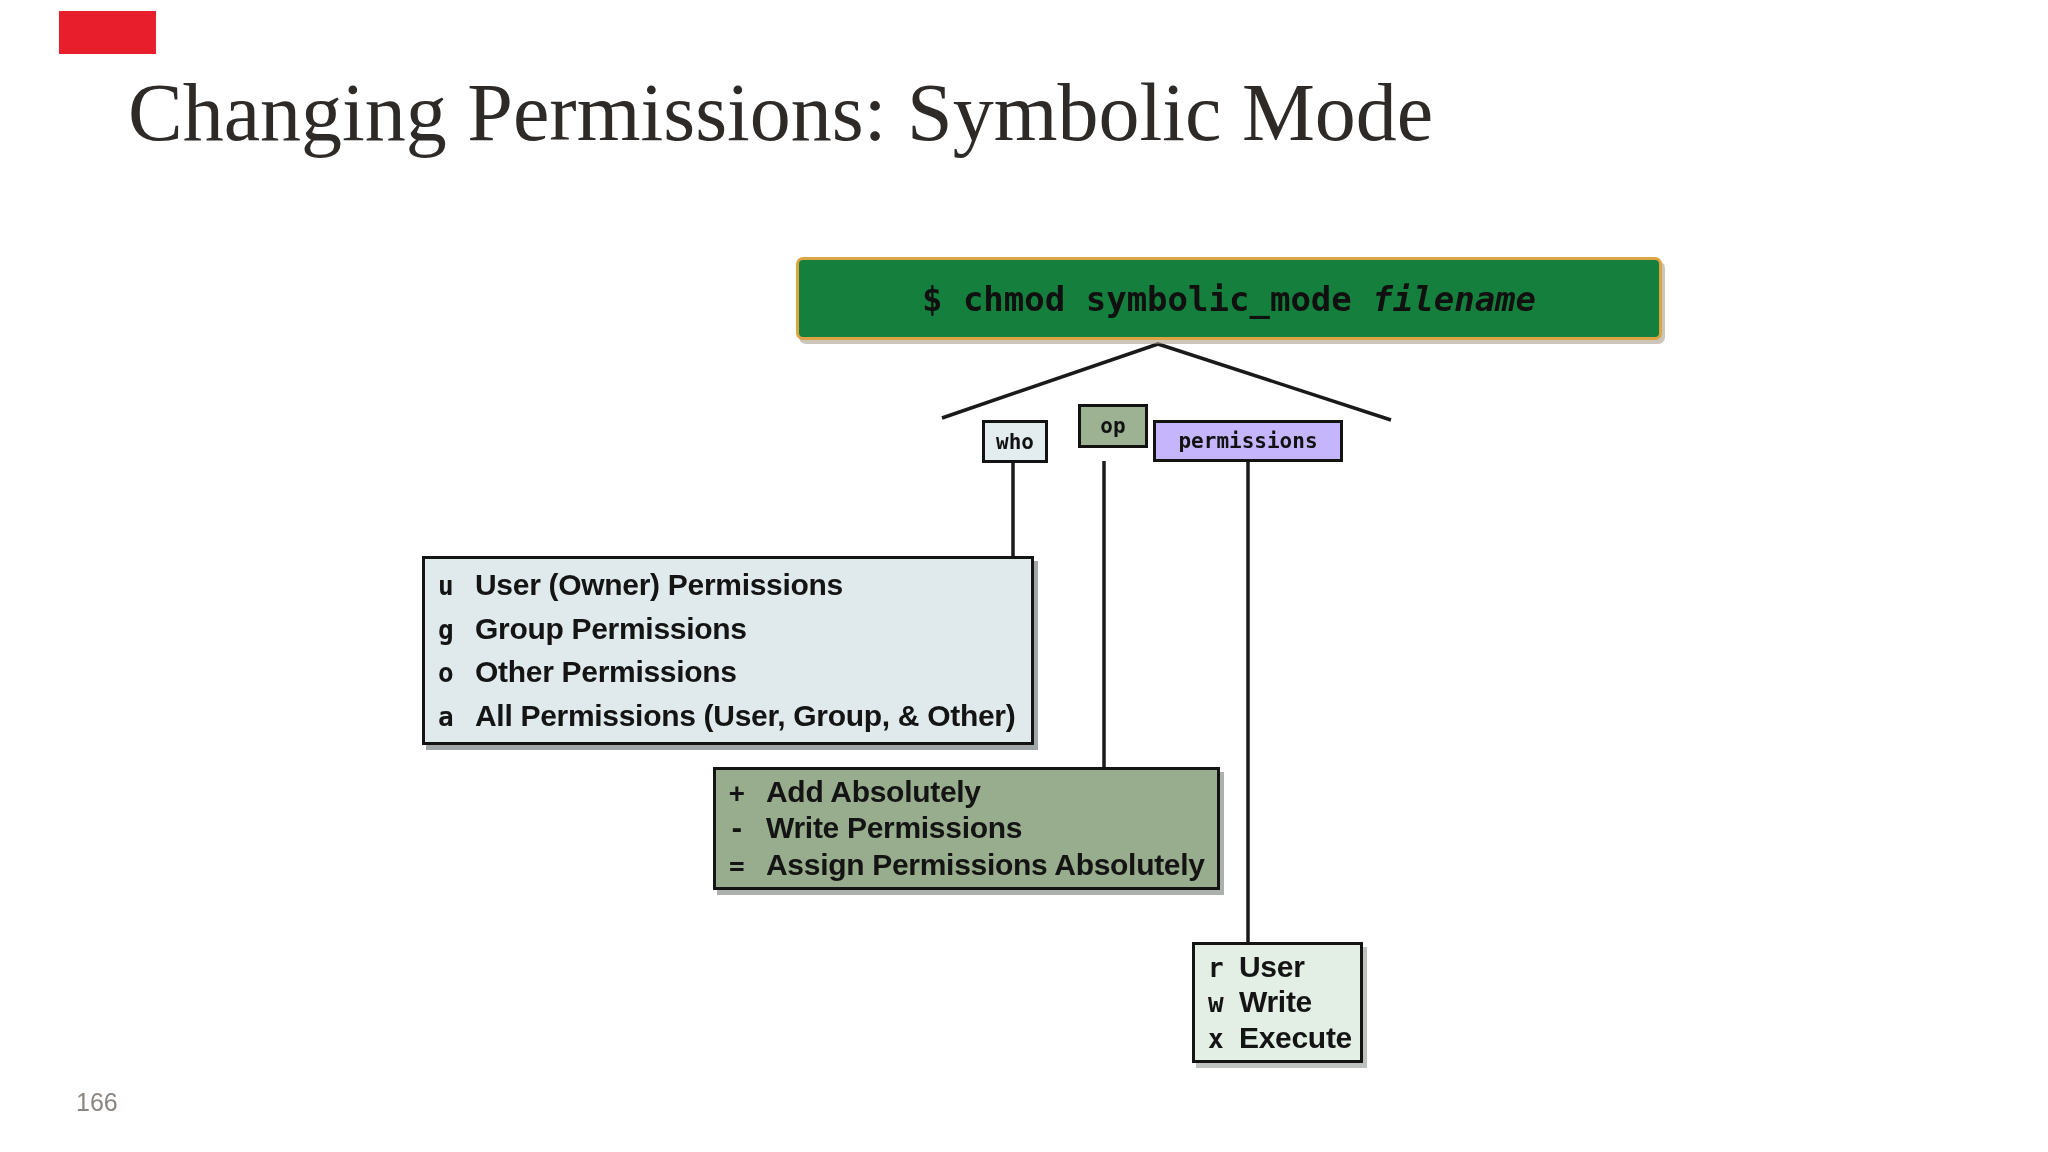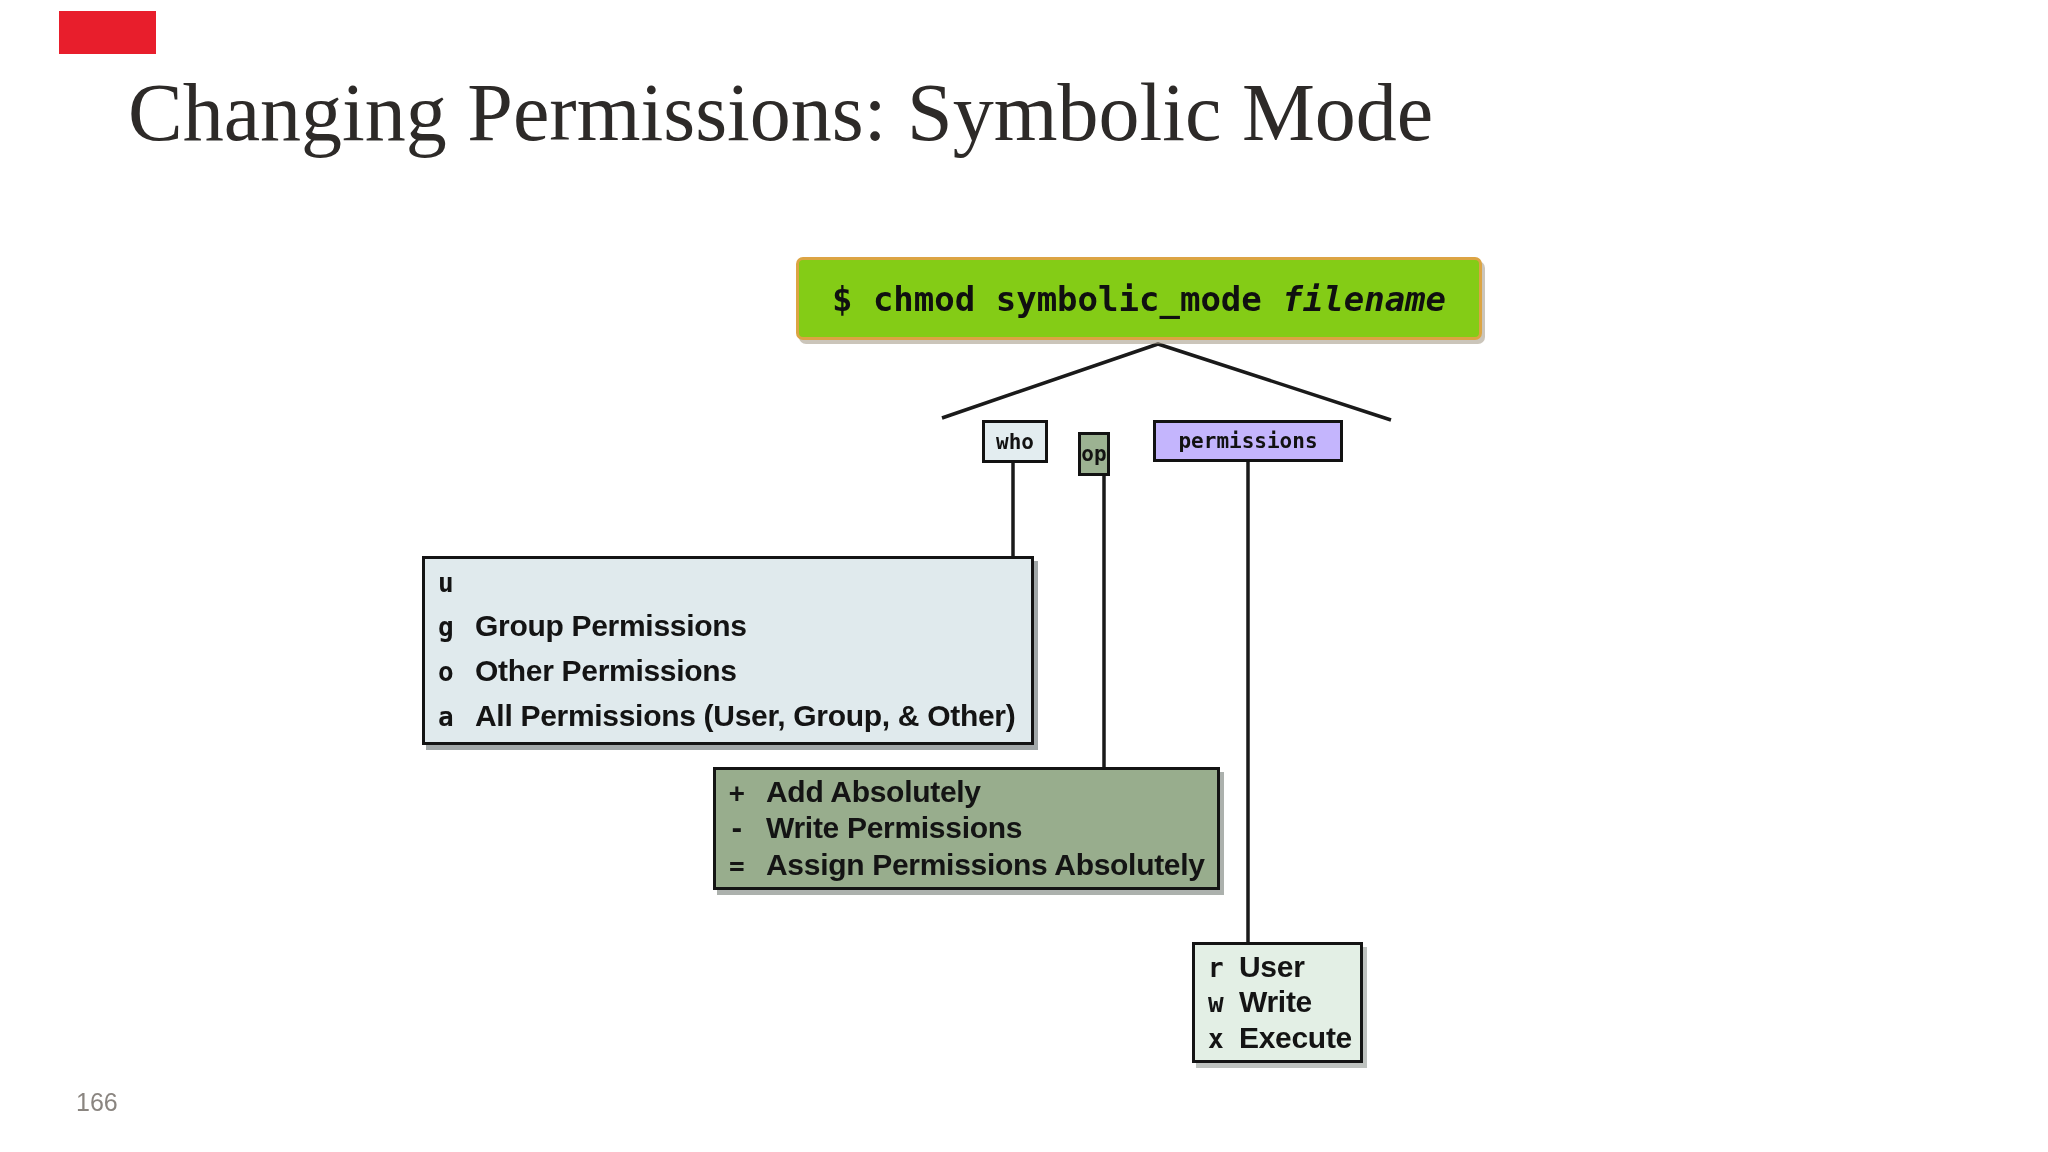--- a/index.html
+++ b/index.html
@@ -11,36 +11,36 @@
   .red-badge{
     position:absolute;left:39px;top:11px;width:97px;height:43px;background:#e81e2c;
   }
   .slide-title{
     position:absolute;left:108px;top:72px;
     font-family:"Liberation Serif",serif;font-size:82px;font-weight:400;
     color:#2d2a28;white-space:nowrap;line-height:1;
   }
   svg.connectors{position:absolute;left:0;top:0;}
   .cmd-box{
-    position:absolute;left:776px;top:257px;width:686px;height:83px;
-    background:#84cc16;border:3px solid #dca443;border-radius:7px;
+    position:absolute;left:776px;top:257px;width:866px;height:83px;
+    background:#15803d;border:3px solid #dca443;border-radius:7px;
     box-shadow:3px 4px 0 rgba(160,150,130,0.55);
     display:flex;align-items:center;justify-content:center;
     font-family:"DejaVu Sans Mono",monospace;font-weight:bold;font-size:34px;color:#101010;
     white-space:pre;box-sizing:border-box;
   }
   .cmd-box .arg{font-style:italic;}
   .syntax-node{
     position:absolute;background:#e3edf0;border:3px solid #121212;box-sizing:border-box;
     display:flex;align-items:center;justify-content:center;
     font-family:"DejaVu Sans Mono",monospace;font-weight:bold;font-size:21px;color:#121212;
     white-space:nowrap;
   }
   #node-who{left:962px;top:420px;width:66px;height:43px;}
-  #node-op{left:1058px;top:432px;width:32px;height:44px;background:#9cb292;}
+  #node-op{left:1058px;top:404px;width:70px;height:44px;background:#9cb292;}
   #node-perm{left:1133px;top:420px;width:190px;height:42px;background:#c4b5fd;}
   .legend{
     position:absolute;border:3px solid #141414;box-sizing:border-box;
     display:flex;flex-direction:column;justify-content:space-around;
     padding:4px 0 4px 13px;
   }
   #legend-who{left:402px;top:556px;width:612px;height:189px;background:#e0eaed;
     box-shadow:4px 5px 0 rgba(110,120,122,0.65);}
   #legend-op{left:693px;top:767px;width:507px;height:123px;background:#98ad8d;
     box-shadow:4px 5px 0 rgba(90,100,92,0.5);}
@@ -87,20 +87,21 @@
   <div class="syntax-node" id="node-op">
     <span>op</span>
   </div>
   <div class="syntax-node" id="node-perm">
     <span>permissions</span>
   </div>
 
   <div class="legend" id="legend-who">
     <div class="legend-row">
       <span class="code">u</span>
+      <span class="text">User (Owner) Permissions</span>
     </div>
     <div class="legend-row">
       <span class="code">g</span>
       <span class="text">Group Permissions</span>
     </div>
     <div class="legend-row">
       <span class="code">o</span>
       <span class="text">Other Permissions</span>
     </div>
     <div class="legend-row">

